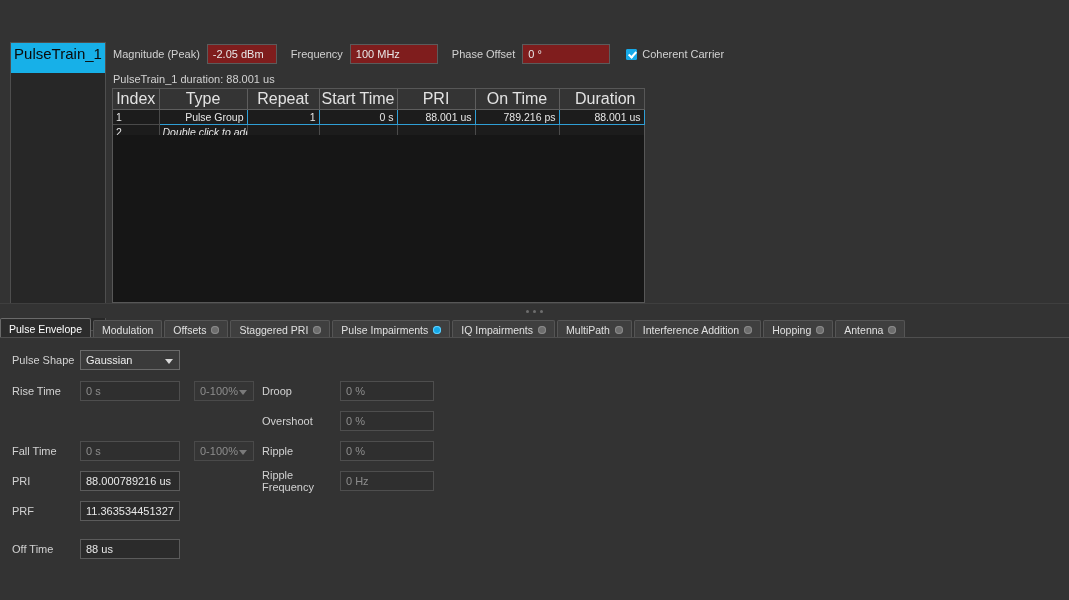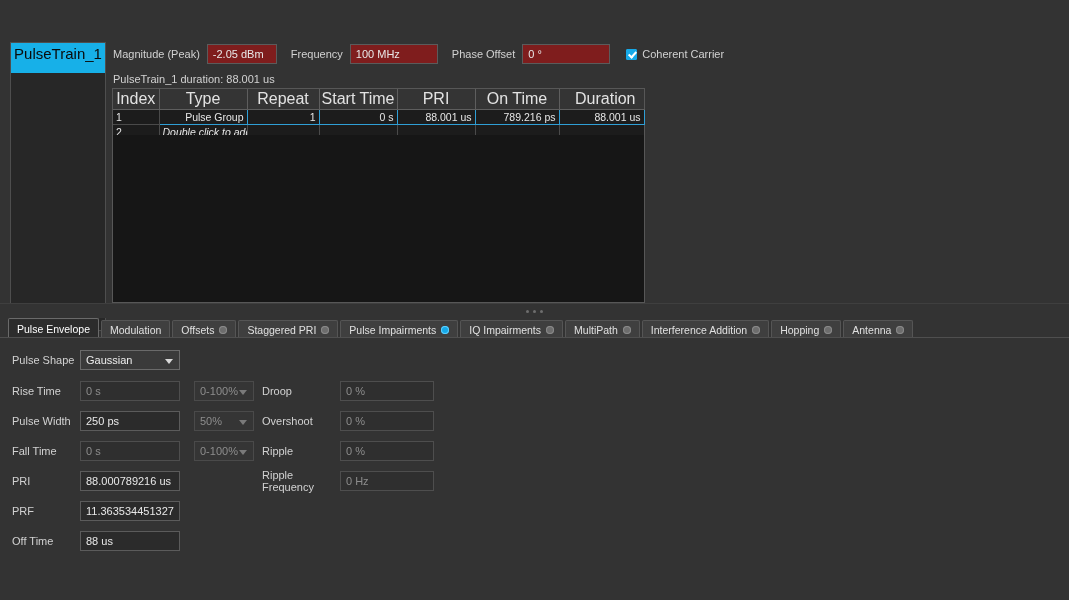--- a/index.html
+++ b/index.html
@@ -62,21 +62,21 @@
   td.ro{background:#3a3a3a;border-right:1px solid #4a4a4a;}
   .gridfill{position:absolute;left:0;top:46px;right:0;bottom:0;background:#161616;}
 
   
   .splitter{position:absolute;left:0;top:303px;width:1069px;height:14px;background:#333333;
             border-top:1px solid #3f3f3f;display:flex;align-items:center;justify-content:center;gap:4px;}
   .splitter i{width:3px;height:3px;background:#6e6e6e;border-radius:50%;display:block;}
 
   
   .btabs{position:absolute;left:0;top:318px;width:1069px;height:20px;display:flex;align-items:flex-end;
-         padding-left:8px;box-sizing:border-box;}
+         padding-left:0;box-sizing:border-box;}
   .btab{height:17px;padding:0 8px;margin-right:2px;background:#3f3f3f;color:#e0e0e0;
         border:1px solid #555;border-bottom:none;border-radius:2px 2px 0 0;font-size:10.5px;
         display:flex;align-items:center;gap:5px;white-space:nowrap;}
   .btab.sel{background:#2c2c2c;color:#ffffff;border-color:#6a6a6a;height:19px;}
   .btabline{position:absolute;left:0;top:337px;width:1069px;height:1px;background:#4f4f4f;}
 
   
   .lower{position:absolute;left:0;top:338px;width:1069px;height:262px;background:#333333;}
   .lrow{position:absolute;height:22px;display:flex;align-items:center;}
   .llab{width:68px;font-size:11px;color:#d2d2d2;}
@@ -222,43 +222,38 @@
       <span class="llab">Pulse Shape</span>
       <span class="lsel">Gaussian</span>
     </div>
 
     <div class="lrow" style="left:12px;top:42px;">
       <span class="llab">Rise Time</span>
       <input class="lin ph" type="text" value="0 s" style="">
       <span class="lsel dis" style="margin-left:14px;">0-100%</span>
     </div>
 
-    <div class="lrow" style="left:12px;top:72px;">
-      <span class="llab">Pulse Width</span>
-      <input class="lin" type="text" value="250 ps" style="">
-      <span class="lsel dis" style="margin-left:14px;">50%</span>
-    </div>
 
     <div class="lrow" style="left:12px;top:102px;">
       <span class="llab">Fall Time</span>
       <input class="lin ph" type="text" value="0 s" style="">
       <span class="lsel dis" style="margin-left:14px;">0-100%</span>
     </div>
 
     <div class="lrow" style="left:12px;top:132px;">
       <span class="llab">PRI</span>
       <input class="lin" type="text" value="88.000789216 us" style="">
     </div>
 
     <div class="lrow" style="left:12px;top:162px;">
       <span class="llab">PRF</span>
       <input class="lin" type="text" value="11.3635344513272 kHz" style="">
     </div>
 
-    <div class="lrow" style="left:12px;top:179px;margin-top:13px;justify-content:space-between;">
+    <div class="lrow" style="left:12px;top:179px;margin-top:21px;justify-content:space-between;">
       <span class="llab">Off Time</span>
       <input class="lin" type="text" value="88 us" style="">
     </div>
 
     <div class="lrow" style="left:262px;top:42px;">
       <span class="mlab">Droop</span>
       <input class="min" type="text" value="0 %" style="">
     </div>
     <div class="lrow" style="left:262px;top:72px;">
       <span class="mlab">Overshoot</span>

